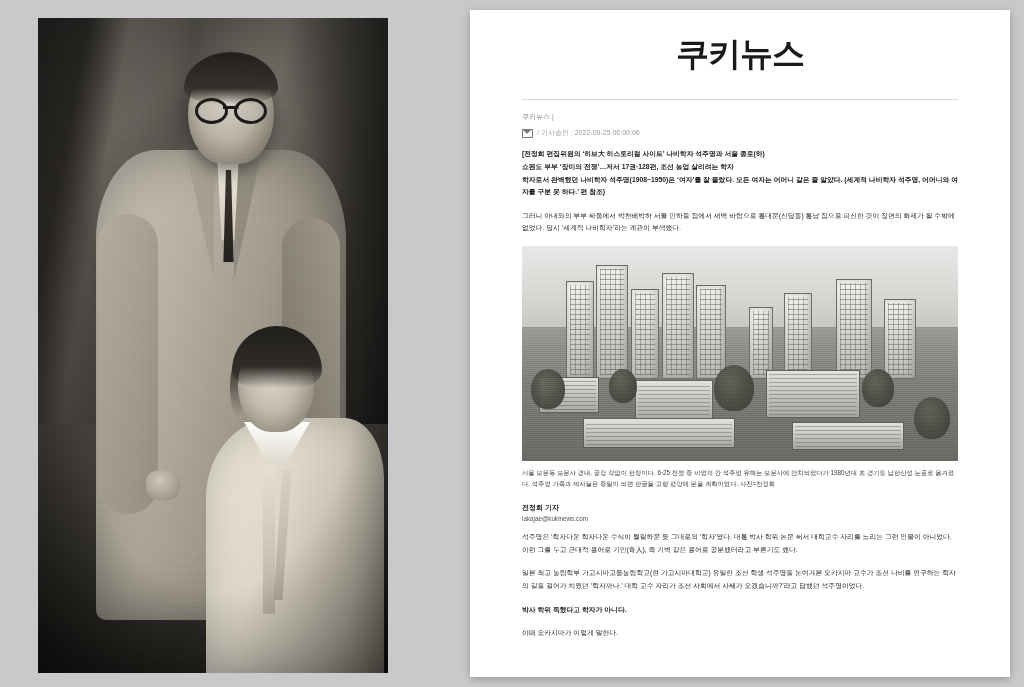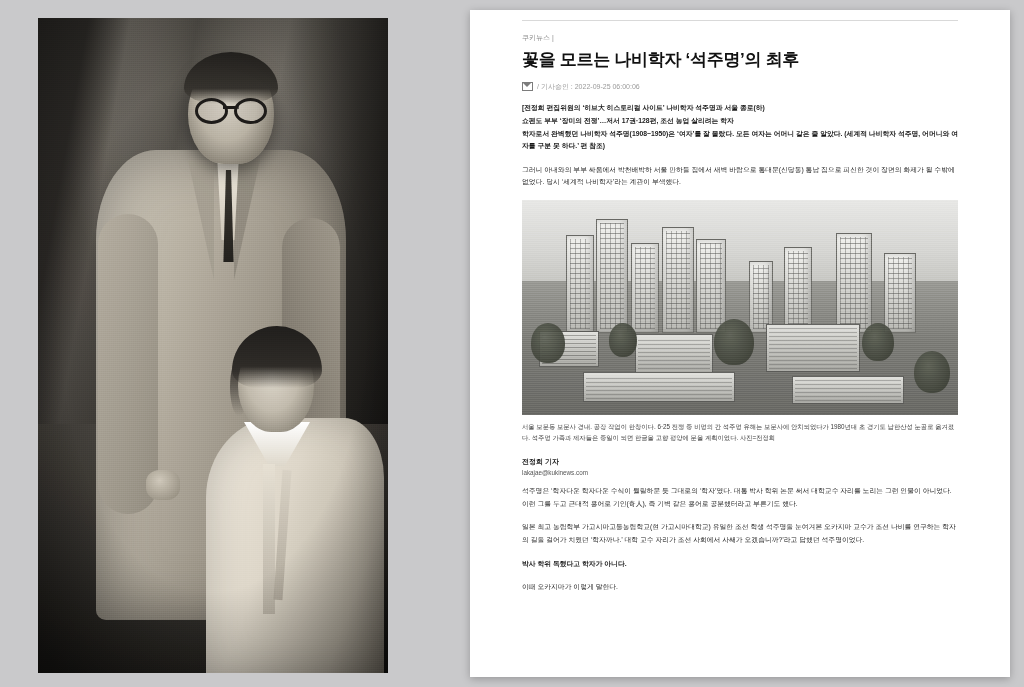--- a/index.html
+++ b/index.html
@@ -407,27 +407,29 @@
     <div class="woman-hair-side"></div>
     <div class="woman-head"></div>
     <div class="woman-hair"></div>
 
     <div class="photo-grain"></div>
     <div class="vignette"></div>
   </div>
 
   <div class="article">
 
+    <div class="masthead">
+      <div class="masthead-logo">쿠키뉴스</div>
+    </div>
     <div class="masthead-rule"></div>
 
     <div class="art-body">
 
       <div class="kicker">쿠키뉴스 |</div>
 
-      <h1 class="headline">꽃을 모르는 나비학자 ‘석주명’의 최후</h1>
 
       <div class="byline">
         <span class="mail-icon"></span>
         <span>/ 기사승인 : 2022-09-25 06:00:06</span>
       </div>
 
       <div class="summary">
         <div>[전정희 편집위원의 ‘히브大 히스토리컬 사이트’ 나비학자 석주명과 서울 종로(하)</div>
         <div>쇼펜도 부부 ‘장미의 전쟁’…저서 17권·128편, 조선 농업 살리려는 학자</div>
         <div>학자로서 완벽했던 나비학자 석주명(1908~1950)은 ‘여자’를 잘 몰랐다. 모든 여자는 어머니 같은 줄 알았다. (세계적 나비학자 석주명, 어머니와 여자를 구분 못 하다.’ 편 참조)</div>

